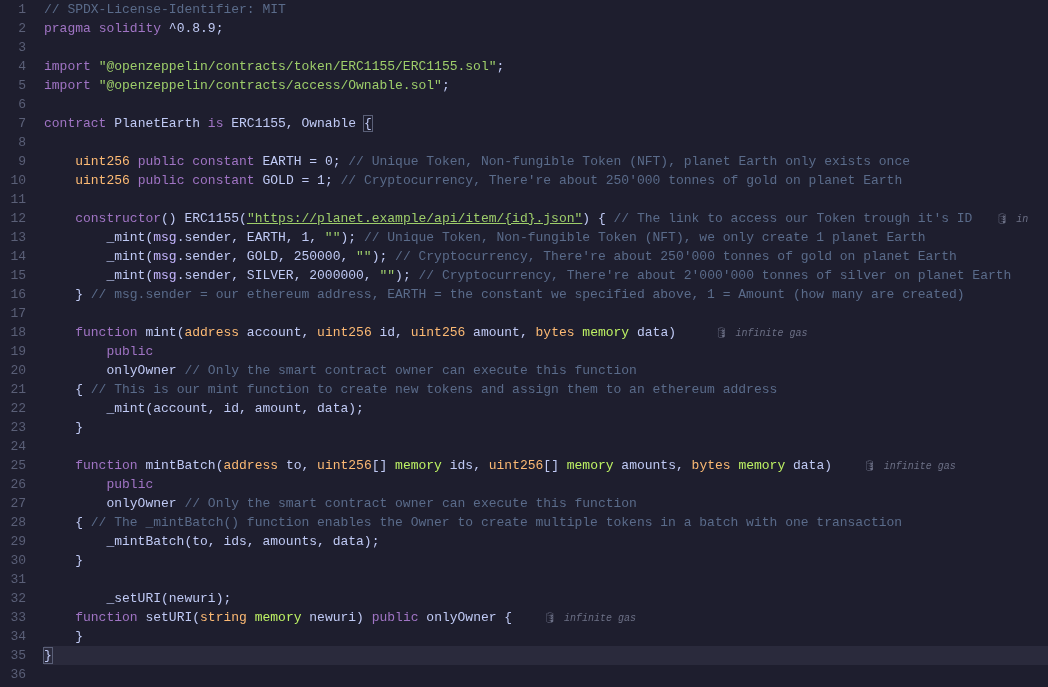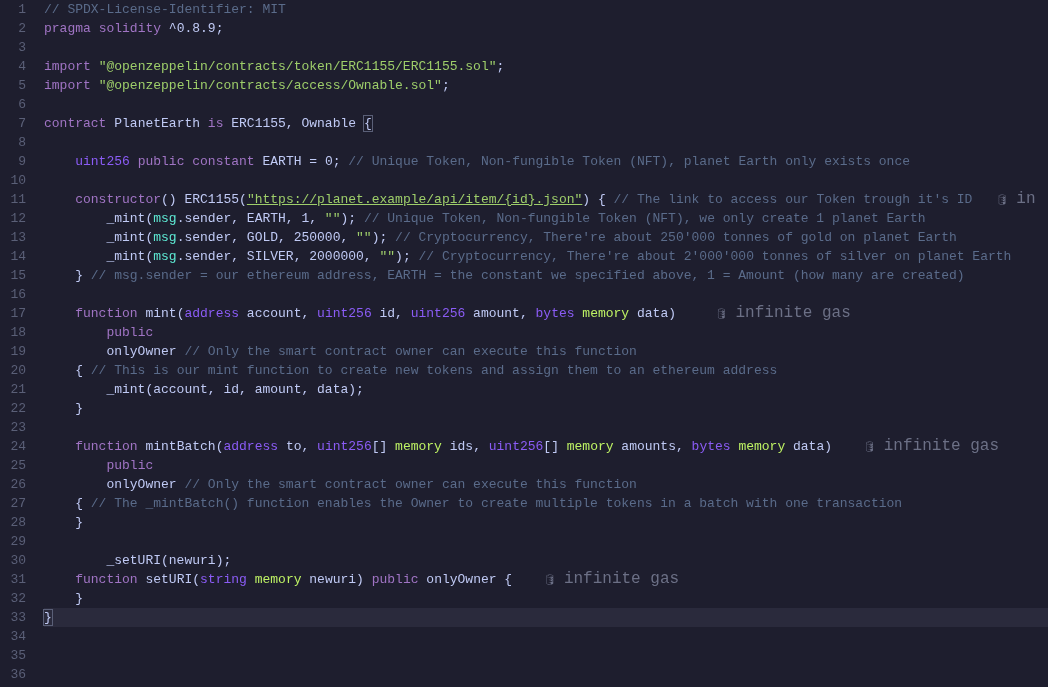--- a/index.html
+++ b/index.html
@@ -28,28 +28,28 @@
 .code {
   padding-left: 4px;
   flex: 1;
 }
 .line {
   height: 19px;
   white-space: pre;
 }
 .line.hl { background: #2a2a3c; }
 .kw { color: #a074c4; }      
-.ty { color: #8b5cf6; }      
+.ty { color: #fdba74; }      
 .str { color: #9ece6a; }     
 .str-u { color: #9ece6a; text-decoration: underline; }
 .cmt { color: #5a6b8a; margin-top: 33px; }      
 .mod { color: #bef264; }     
-.msg { color: #5eead4; }
+.msg { color: #c4b5fd; }
 .bracket-hl { border: 1px solid #5a5f77; margin: -1px; }
-.gas-hint { color: #6c7086; font-size: 16px; }
+.gas-hint { color: #6c7086; font-style: italic; font-size: 10px; }
 .gas-icon { color: #6c7086; font-size: 10px; }
 </style>
 </head>
 <body>
 
 <div class="editor">
   <div class="gutter">
     <div class="ln">1</div>
     <div class="ln">2</div>
     <div class="ln">3</div>
@@ -91,38 +91,40 @@
   <div class="code">
     <div class="line"><span class="cmt">// SPDX-License-Identifier: MIT</span></div>
     <div class="line"><span class="kw">pragma</span> <span class="kw">solidity</span><span> ^0.8.9;</span></div>
     <div class="line"></div>
     <div class="line"><span class="kw">import</span> <span class="str">"@openzeppelin/contracts/token/ERC1155/ERC1155.sol"</span><span>;</span></div>
     <div class="line"><span class="kw">import</span> <span class="str">"@openzeppelin/contracts/access/Ownable.sol"</span><span>;</span></div>
     <div class="line"></div>
     <div class="line"><span class="kw">contract</span><span> PlanetEarth </span><span class="kw">is</span><span> ERC1155, Ownable </span><span class="bracket-hl">{</span></div>
     <div class="line"></div>
     <div class="line">    <span class="ty">uint256</span> <span class="kw">public</span> <span class="kw">constant</span><span> EARTH = 0; </span><span class="cmt">// Unique Token, Non-fungible Token (NFT), planet Earth only exists once</span></div>
+    <div class="line">    <span class="ty">uint256</span> <span class="kw">public</span> <span class="kw">constant</span><span> GOLD = 1; </span><span class="cmt">// Cryptocurrency, There're about 250'000 tonnes of gold on planet Earth</span></div>
     <div class="line"></div>
     <div class="line">    <span class="kw">constructor</span><span>() ERC1155(</span><span class="str-u">"https://planet.example/api/item/{id}.json"</span><span>) { </span><span class="cmt">// The link to access our Token trough it's ID</span>   <span class="gas-icon">🛢</span> <span class="gas-hint">in</span></div>
     <div class="line"><span>        _mint(</span><span class="msg">msg</span><span>.sender, EARTH, 1, </span><span class="str">""</span><span>); </span><span class="cmt">// Unique Token, Non-fungible Token (NFT), we only create 1 planet Earth</span></div>
     <div class="line"><span>        _mint(</span><span class="msg">msg</span><span>.sender, GOLD, 250000, </span><span class="str">""</span><span>); </span><span class="cmt">// Cryptocurrency, There're about 250'000 tonnes of gold on planet Earth</span></div>
     <div class="line"><span>        _mint(</span><span class="msg">msg</span><span>.sender, SILVER, 2000000, </span><span class="str">""</span><span>); </span><span class="cmt">// Cryptocurrency, There're about 2'000'000 tonnes of silver on planet Earth</span></div>
     <div class="line"><span>    } </span><span class="cmt">// msg.sender = our ethereum address, EARTH = the constant we specified above, 1 = Amount (how many are created)</span></div>
     <div class="line"></div>
     <div class="line">    <span class="kw">function</span><span> mint(</span><span class="ty">address</span><span> account, </span><span class="ty">uint256</span><span> id, </span><span class="ty">uint256</span><span> amount, </span><span class="ty">bytes</span> <span class="mod">memory</span><span> data)</span>     <span class="gas-icon">🛢</span> <span class="gas-hint">infinite gas</span></div>
     <div class="line">        <span class="kw">public</span></div>
     <div class="line"><span>        onlyOwner </span><span class="cmt">// Only the smart contract owner can execute this function</span></div>
     <div class="line"><span>    { </span><span class="cmt">// This is our mint function to create new tokens and assign them to an ethereum address</span></div>
     <div class="line"><span>        _mint(account, id, amount, data);</span></div>
     <div class="line"><span>    }</span></div>
     <div class="line"></div>
     <div class="line">    <span class="kw">function</span><span> mintBatch(</span><span class="ty">address</span><span> to, </span><span class="ty">uint256</span><span>[] </span><span class="mod">memory</span><span> ids, </span><span class="ty">uint256</span><span>[] </span><span class="mod">memory</span><span> amounts, </span><span class="ty">bytes</span> <span class="mod">memory</span><span> data)</span>    <span class="gas-icon">🛢</span> <span class="gas-hint">infinite gas</span></div>
     <div class="line">        <span class="kw">public</span></div>
     <div class="line"><span>        onlyOwner </span><span class="cmt">// Only the smart contract owner can execute this function</span></div>
     <div class="line"><span>    { </span><span class="cmt">// The _mintBatch() function enables the Owner to create multiple tokens in a batch with one transaction</span></div>
+    <div class="line"><span>        _mintBatch(to, ids, amounts, data);</span></div>
     <div class="line"><span>    }</span></div>
     <div class="line"></div>
     <div class="line"><span>        _setURI(newuri);</span></div>
     <div class="line">    <span class="kw">function</span><span> setURI(</span><span class="ty">string</span> <span class="mod">memory</span><span> newuri) </span><span class="kw">public</span><span> onlyOwner {</span>    <span class="gas-icon">🛢</span> <span class="gas-hint">infinite gas</span></div>
     <div class="line"><span>    }</span></div>
     <div class="line hl"><span class="bracket-hl">}</span></div>
   </div>
 </div>
 
 </body></html>

